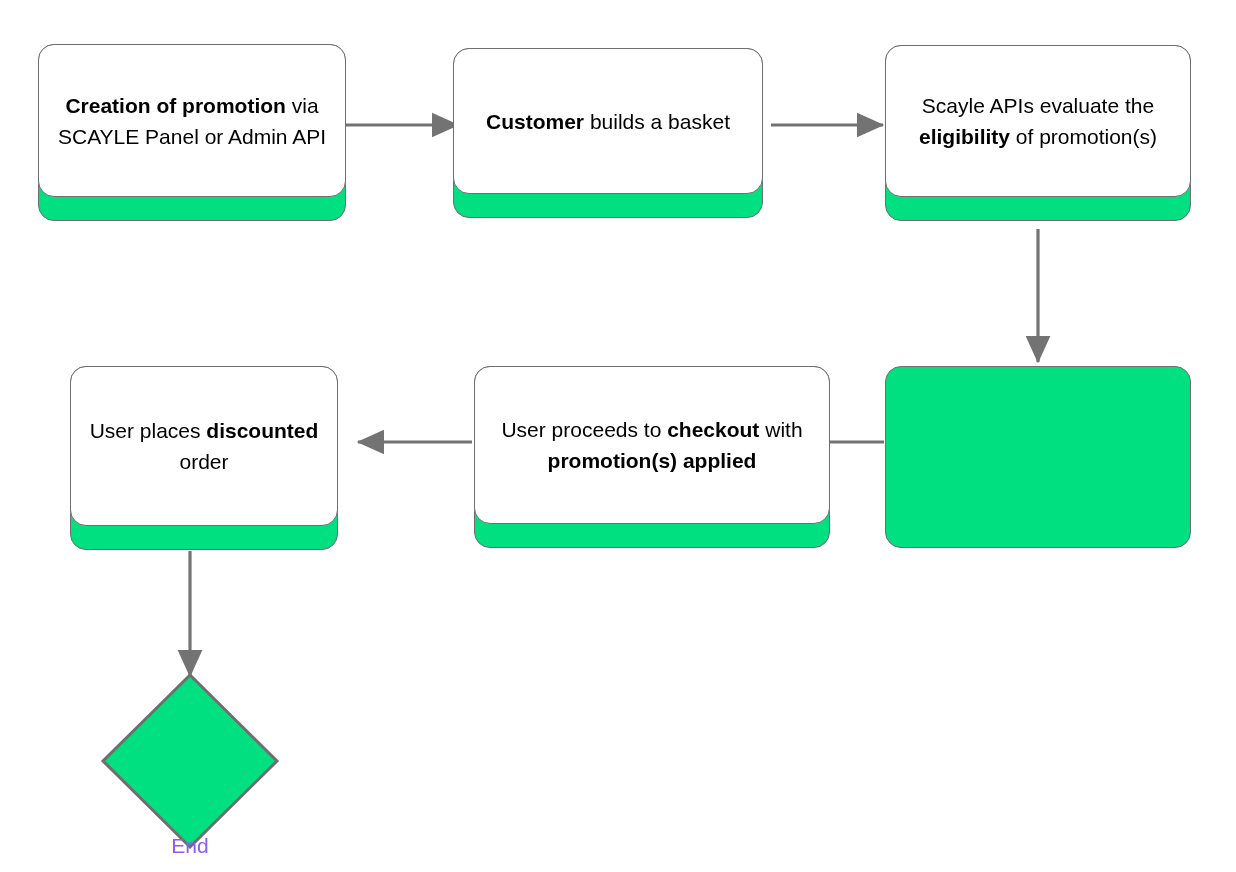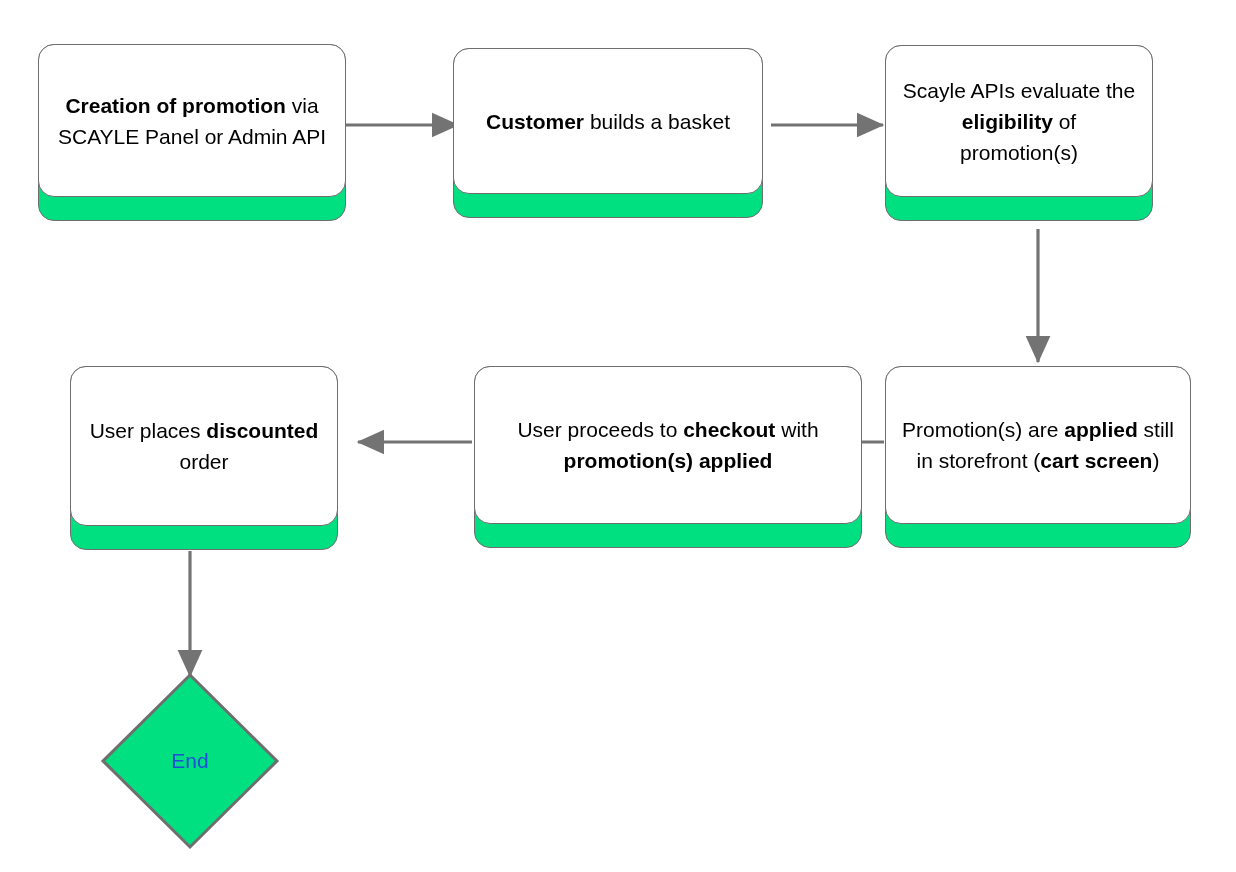--- a/index.html
+++ b/index.html
@@ -70,28 +70,28 @@
   .diamond-wrap {
     position: absolute;
   }
   .diamond-wrap svg {
     display: block;
     overflow: visible;
   }
   .diamond-label {
     position: absolute;
     left: 0;
-    top: 0;
+    top: 8px;
     width: 100%;
     height: 100%;
     display: flex;
-    align-items: center;
+    align-items: flex-end;
     justify-content: center;
     font-size: 21px;
-    color: #1d4ed8;
+    color: #8b5cf6;
     pointer-events: none;
   }
 
   
   .connector {
     position: absolute;
     left: 0;
     top: 0;
     width: 1236px;
     height: 872px;
@@ -142,35 +142,32 @@
     </div>
   </div>
 
   <div class="node" style="left:453px; top:48px; width:310px; height:170px;">
     <div class="green-plate"></div>
     <div class="white-face">
       <span class="node-text"><b>Customer</b><span> builds a basket</span></span>
     </div>
   </div>
 
-  <div class="node" style="left:885px; top:45px; width:268px; height:176px;">
+  <div class="node" style="left:885px; top:45px; width:306px; height:176px;">
     <div class="green-plate"></div>
     <div class="white-face">
       <span class="node-text"><span>Scayle APIs evaluate the </span><b>eligibility</b><span> of promotion(s)</span></span>
     </div>
   </div>
 
   <div class="node" style="left:885px; top:366px; width:306px; height:182px;">
     <div class="green-plate"></div>
-    <div class="white-face">
-      <span class="node-text"><span>Promotion(s) are </span><b>applied</b><span> still in storefront (</span><b>cart screen</b><span>)</span></span>
-    </div>
   </div>
 
-  <div class="node" style="left:474px; top:366px; width:388px; height:182px;">
+  <div class="node" style="left:474px; top:366px; width:356px; height:182px;">
     <div class="green-plate"></div>
     <div class="white-face">
       <span class="node-text"><span>User proceeds to </span><b>checkout</b><span> with </span><b>promotion(s) applied</b></span>
     </div>
   </div>
 
   <div class="node" style="left:26px; top:366px; width:268px; height:184px;margin-left:44px;">
     <div class="green-plate"></div>
     <div class="white-face">
       <span class="node-text"><span>User places </span><b>discounted</b><span> order</span></span>

